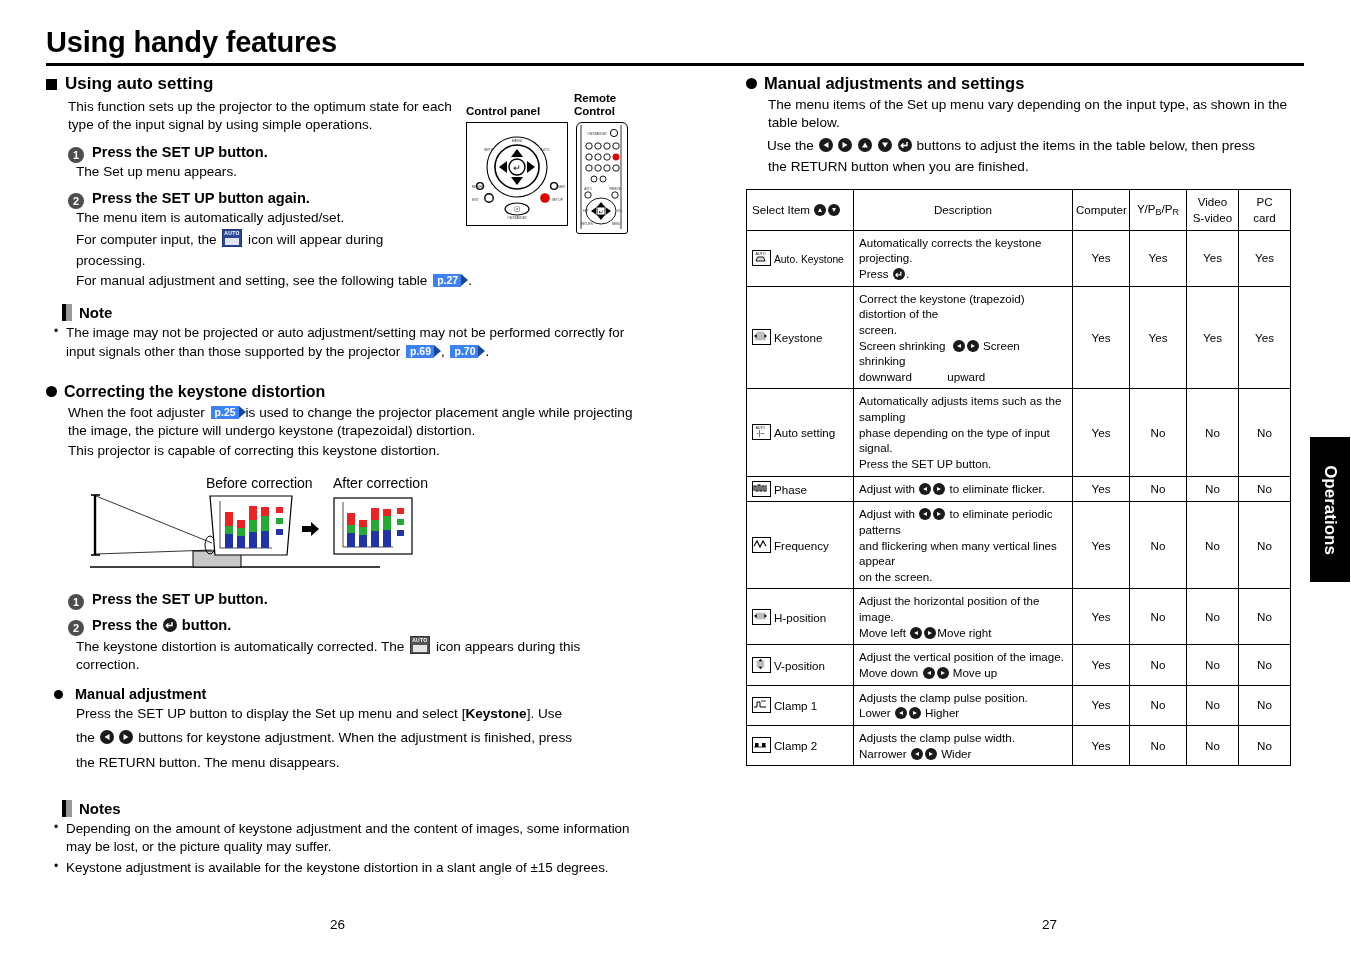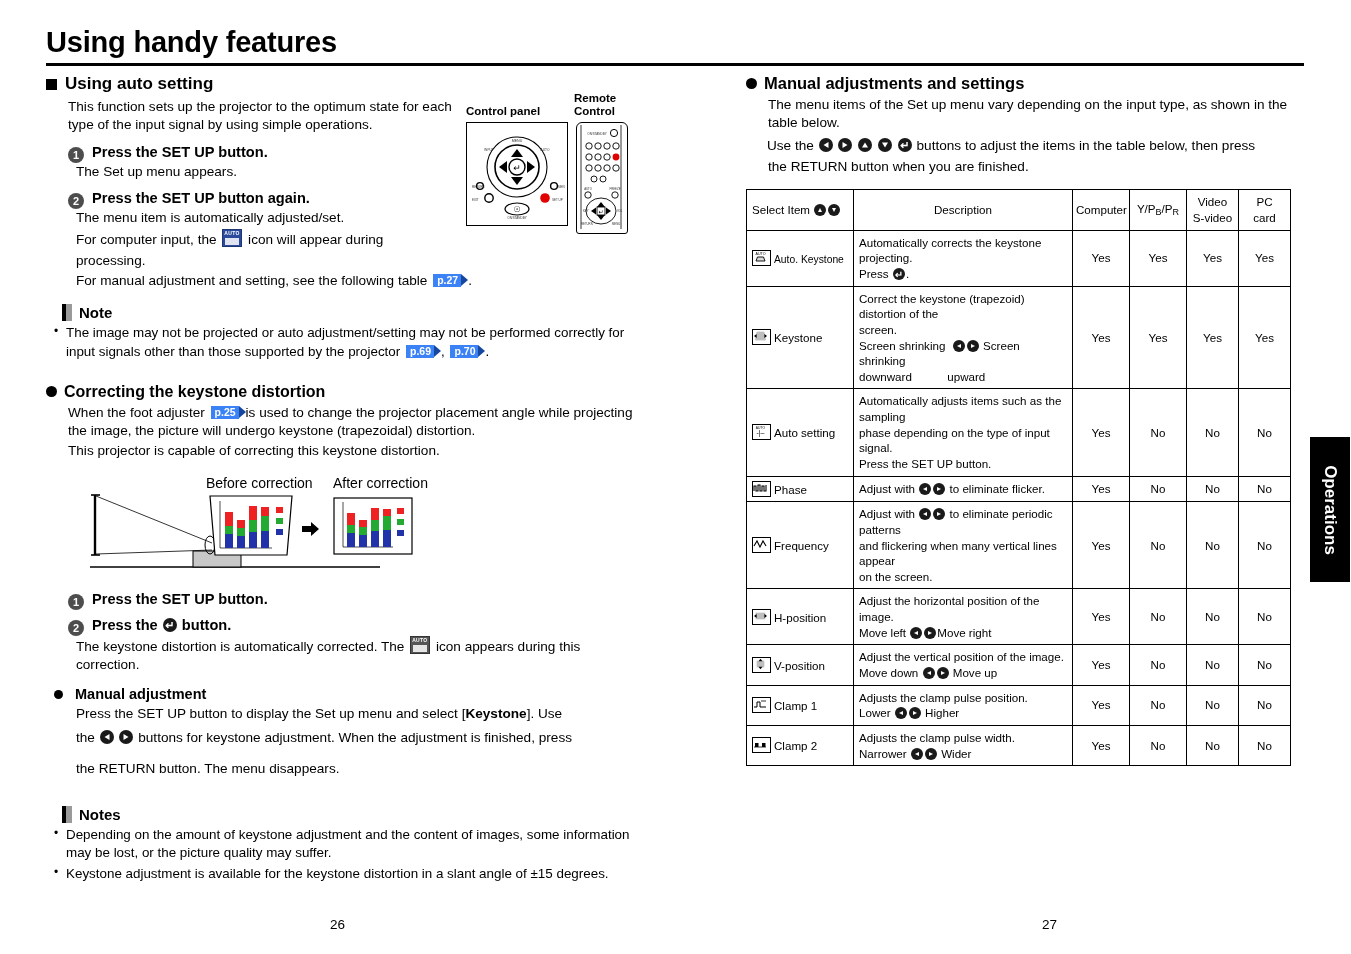--- a/index.html
+++ b/index.html
@@ -476,21 +476,21 @@
     </div>
     <div class="p indent2" style="width:560px; margin-top:3px;">
       <span>Press the SET UP button to display the Set up menu and select [</span><b>Keystone</b><span>]. Use</span>
     </div>
     <div class="p indent2" style="width:560px; margin-top:5px;">
       <span>the</span>
       <span class="rb left"></span>
       <span class="rb right"></span>
       <span>buttons for keystone adjustment. When the adjustment is finished, press</span>
     </div>
-    <div class="p indent2" style="width:560px; margin-top:13px;">the RETURN button. The menu disappears.</div>
+    <div class="p indent2" style="width:560px; margin-top:7px;">the RETURN button. The menu disappears.</div>
 
     <div class="note-head" style="margin-top:28px">
       <span class="note-mark"></span>
       <span>Notes</span>
     </div>
     <ul class="bullets">
       <li style="width:578px">Depending on the amount of keystone adjustment and the content of images, some information may be lost, or the picture quality may suffer.</li>
       <li style="width:578px; margin-top:2px;">Keystone adjustment is available for the keystone distortion in a slant angle of ±15 degrees.</li>
     </ul>
   </div>

